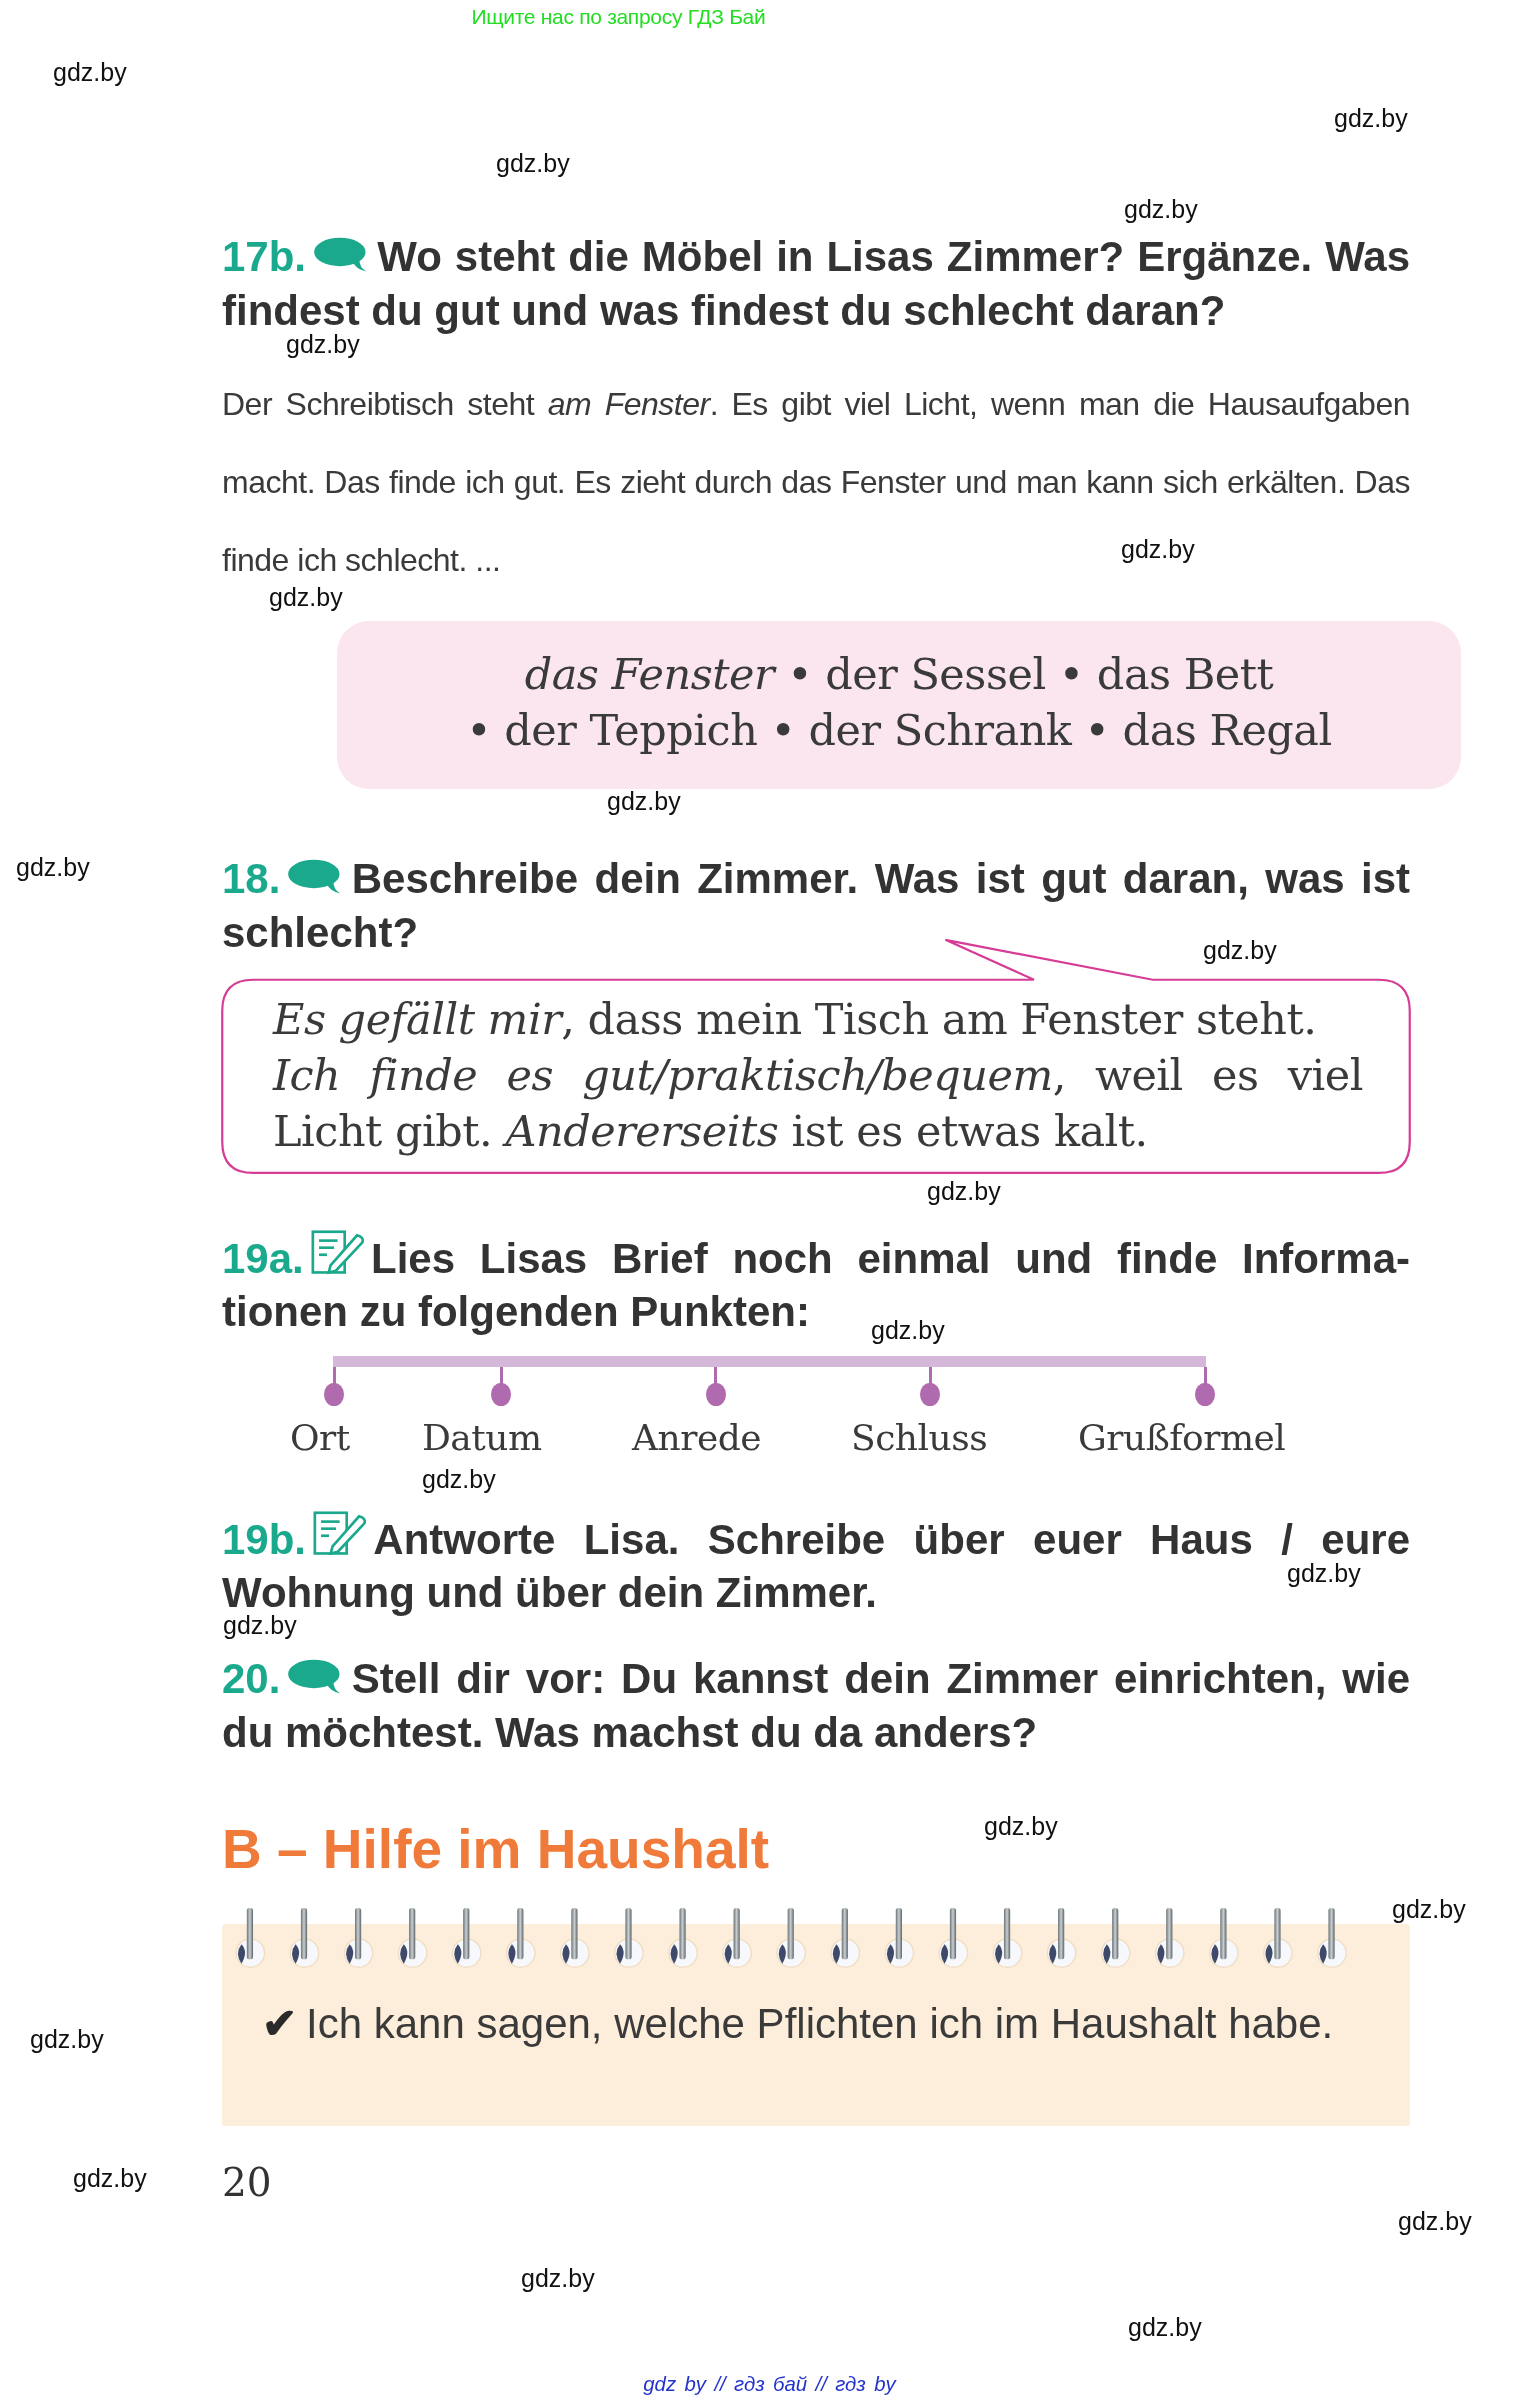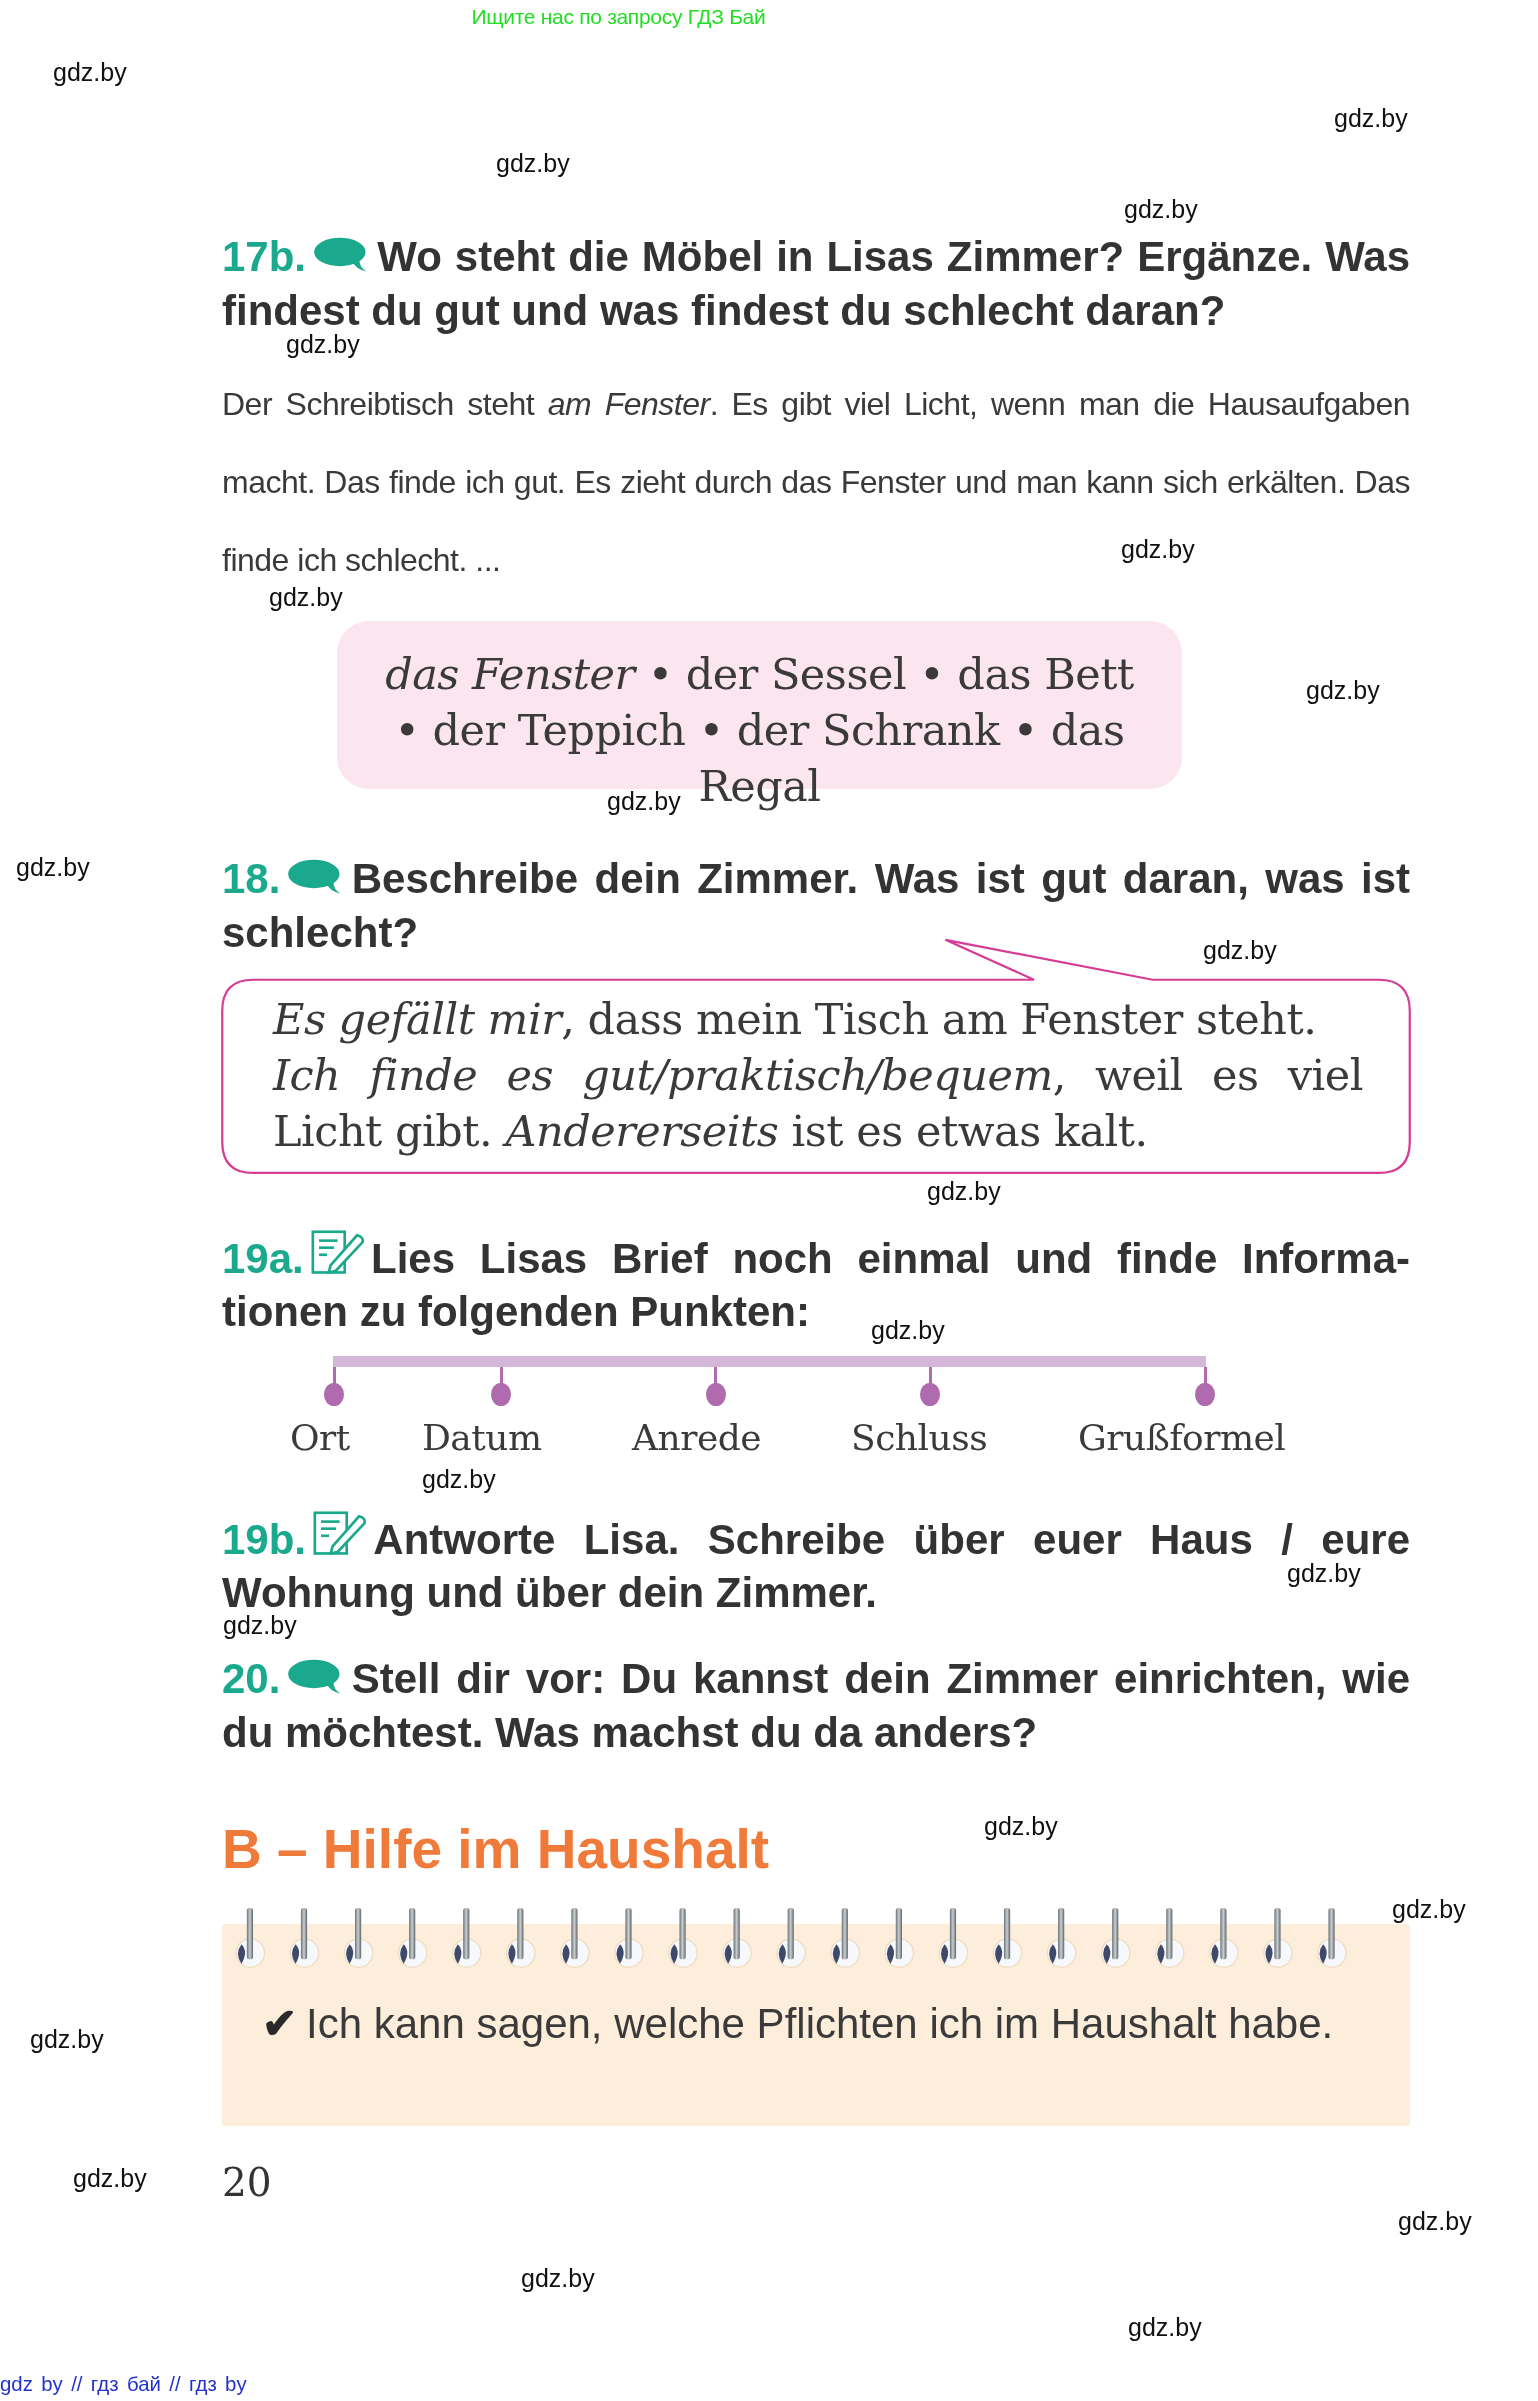--- a/index.html
+++ b/index.html
@@ -9,42 +9,43 @@
     .top-banner {
       top: 5.3px; left: 0; width: 1237px; text-align: center;
       font-family: "Liberation Sans", sans-serif; font-size: 21px;
       color: #22dd22; letter-spacing: -0.3px;
     }
     .wm {
       font-family: "Liberation Sans", sans-serif; font-size: 25px;
       color: #111111; white-space: nowrap; line-height: 1;
     }
     .footer-links {
-      top: 2373px; left: 0; width: 1539px; 
+      top: 2373px; left: 0; width: 1539px; text-align: center;
       font-family: "Liberation Sans", sans-serif; font-size: 20.4px; color: #2233cc;
       word-spacing: 2.7px;
+      font-style: italic;
     }
 
     .task-head {
       font-family: "Liberation Sans", sans-serif; font-weight: bold;
       font-size: 42px; line-height: 50px; color: #333333;
       left: 222px; width: 1188px; text-align: justify;
     }
     .task-num { color: #1aa98c; }
     .inline-icon { display: inline-block; vertical-align: -3.5px; margin: 0 5.3px 0 7px; }
 
     .serif-body {
       font-family: Liberation Sans, sans-serif; font-size: 32px; color: #3a3a3a;
       line-height: 78px; left: 222px; width: 1188px; text-align: justify;
       letter-spacing: -0.5px;
     }
     .serif-body i { font-style: italic; }
 
     .vocab-box {
-      left: 337px; top: 621px; width: 845px; height: 168px;
+      left: 337px; top: 621px; width: 1124px; height: 168px;
       background: #fbe6ef; border-radius: 32px;
       font-family: "DejaVu Serif", serif; font-size: 43px; color: #3a3a3a;
       text-align: center; line-height: 56px; letter-spacing: -0.5px;
       box-sizing: border-box; padding-top: 25px;
     }
 
     .callout-svg { left: 213px; top: 931px; }
     .callout-text {
       left: 273px; top: 991px; width: 1090px;
       font-family: "DejaVu Serif", serif; font-size: 43px; color: #3a3a3a;

